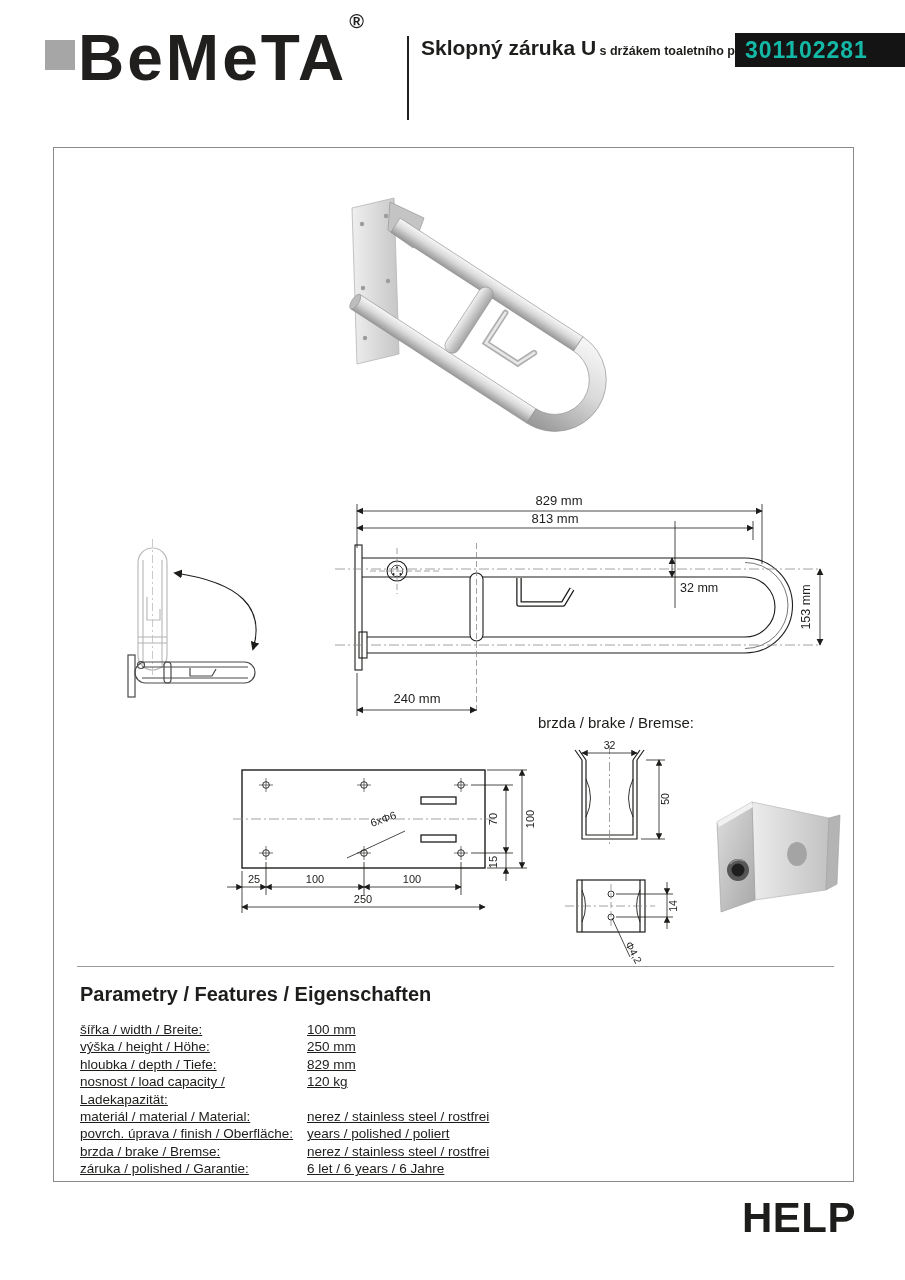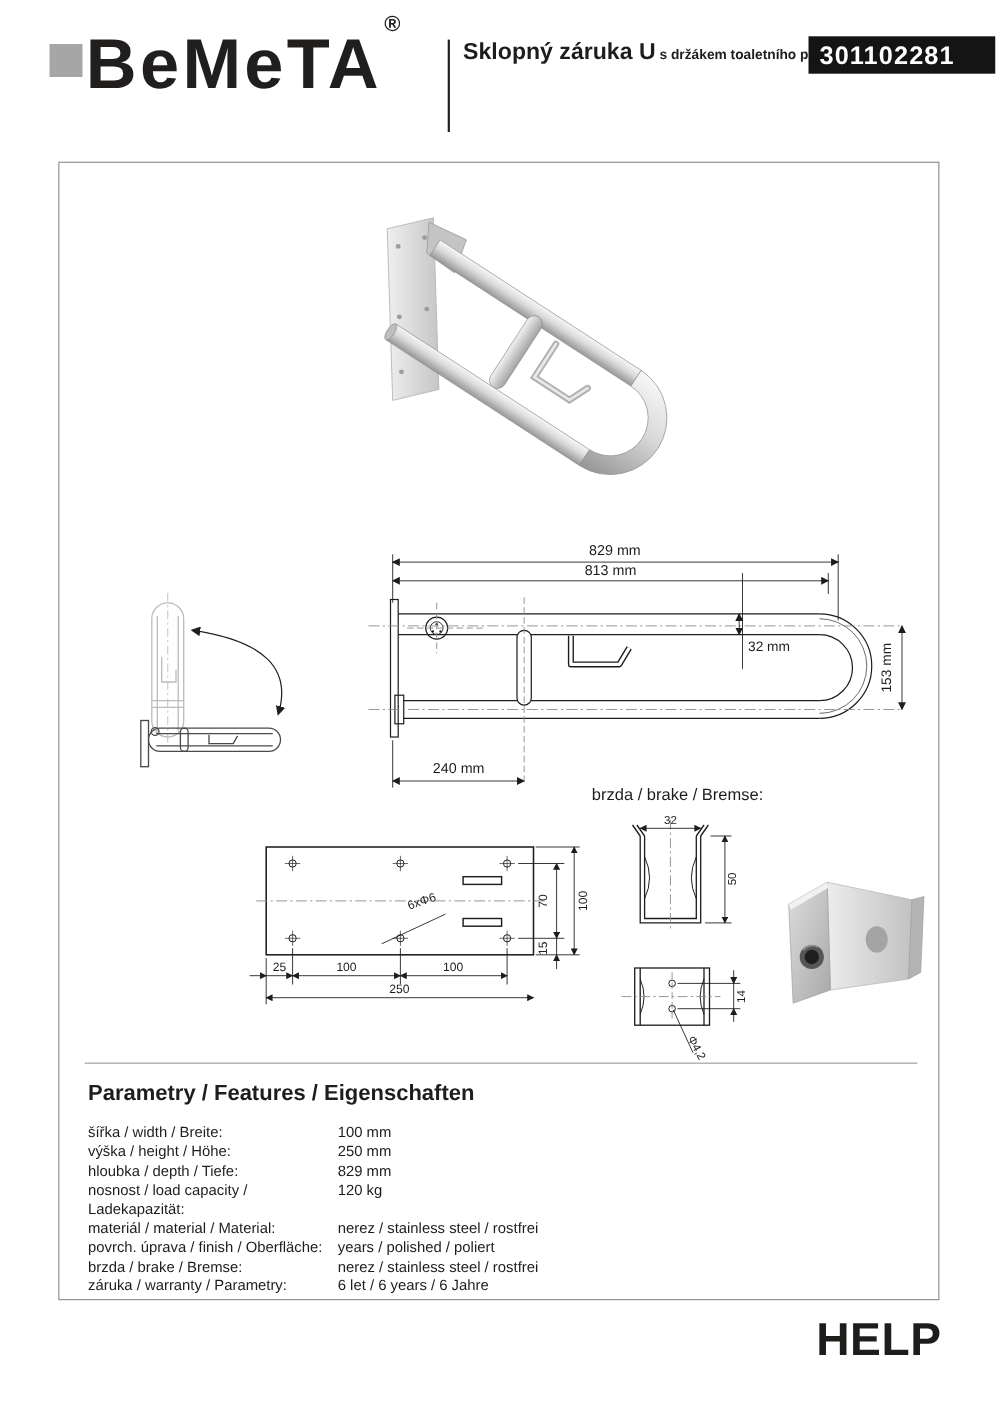--- a/index.html
+++ b/index.html
@@ -10,30 +10,30 @@
   .abs{position:absolute;}
   
   .logo-square{left:45px;top:40px;width:30px;height:30px;background:#a6a6a6;}
   .brand{left:78px;top:26px;font-size:64px;font-weight:bold;letter-spacing:3px;line-height:1;color:#211e1e;}
   .brand sup{font-size:20px;letter-spacing:0;position:relative;top:-30px;left:2px;font-weight:bold;}
   .hdr-divider{left:407px;top:36px;width:2px;height:84px;background:#211e1e;}
   .titles{left:421px;top:33px;width:310px;}
   .title-line{font-size:21px;font-weight:bold;line-height:30px;white-space:nowrap;}
   .title-suffix{font-size:12.5px;font-weight:bold;}
   .code-badge{
-    left:735px;top:33px;width:170px;height:34px;background:#141414;color:#ffffff;
+    left:735px;top:33px;width:170px;height:34px;background:#141414;color:#14b8a6;
     font-size:23px;font-weight:bold;letter-spacing:1px;display:flex;align-items:center;
     padding-left:10px;box-sizing:border-box;
   }
   .main-box{left:53px;top:147px;width:799px;height:1033px;border:1px solid #8a8a8a;background:#fff;}
   .brake-label{left:538px;top:714px;font-size:15px;}
   .section-divider{left:77px;top:966px;width:757px;height:1px;background:#999;}
   .params-heading{left:80px;top:983px;font-size:20px;font-weight:bold;}
   .params{left:80px;top:1021px;font-size:13.5px;line-height:17.4px;}
-  .param-row{display:flex;}
+  .param-row{display:flex;text-decoration:underline;}
   .param-label{width:227px;}
   .help{left:742px;top:1194px;font-size:42px;font-weight:bold;letter-spacing:0.5px;color:#1d1d1b;text-align:right;}
   svg text{font-family:"Liberation Sans","DejaVu Sans",sans-serif;fill:#1d1d1b;}
 </style>
 </head>
 <body>
 
 <div class="page">
 
   <div class="abs logo-square"></div>
@@ -350,20 +350,20 @@
     </div>
     <div class="param-row">
       <div class="param-label">povrch. úprava / finish / Oberfläche:</div>
       <div class="param-value">years / polished / poliert</div>
     </div>
     <div class="param-row">
       <div class="param-label">brzda / brake / Bremse:</div>
       <div class="param-value">nerez / stainless steel / rostfrei</div>
     </div>
     <div class="param-row">
-      <div class="param-label">záruka / warranty / Parametry:</div>
+      <div class="param-label">záruka / polished / Garantie:</div>
       <div class="param-value">6 let / 6 years / 6 Jahre</div>
     </div>
   </div>
 
   <div class="abs help">HELP</div>
 
 </div>
 
 </body></html>

